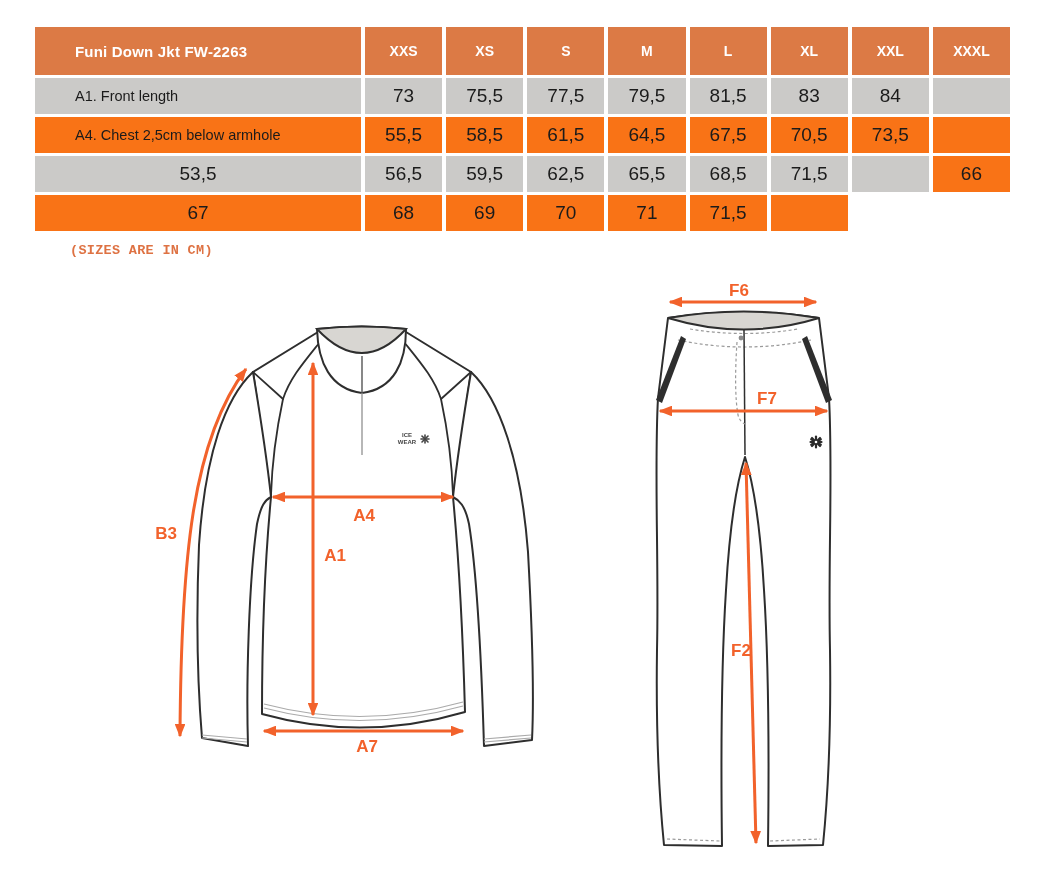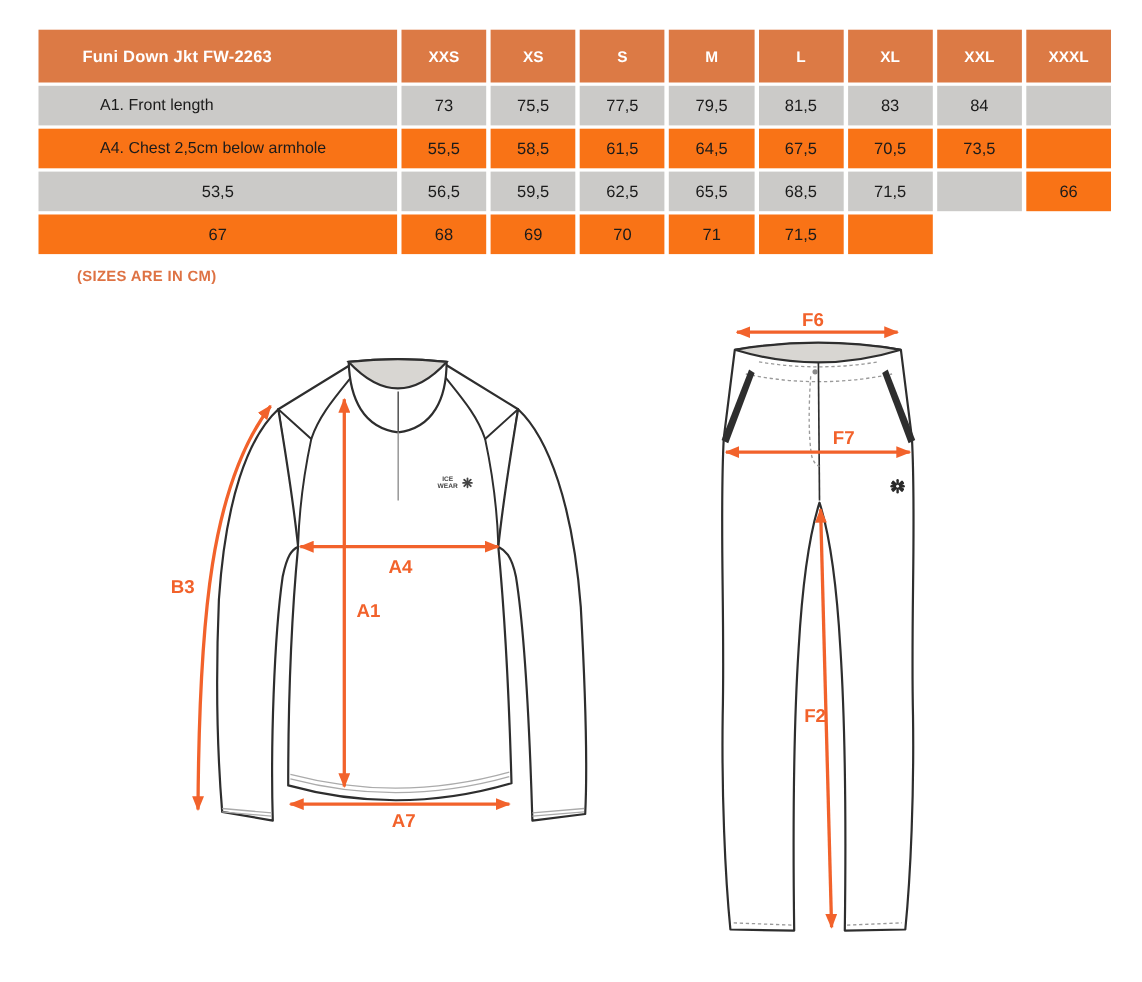--- a/index.html
+++ b/index.html
@@ -2,29 +2,29 @@
 <html><head>
 <meta charset="utf-8">
 <style>
   html,body{margin:0;padding:0;background:#ffffff;}
   .page{position:relative;width:1038px;height:893px;background:#fff;overflow:hidden;
         font-family:"Liberation Sans",sans-serif;}
   
   .size-table{position:absolute;left:35px;top:27px;width:975px;display:grid;
               grid-template-columns:326px repeat(8,1fr);column-gap:4px;row-gap:3px;}
   .cell{display:flex;align-items:center;justify-content:center;height:36px;
-        font-size:15px;color:#1b1b1b;}
+        font-size:19px;color:#1b1b1b;}
   .head{height:48px;background:#DC7A45;color:#ffffff;font-weight:bold;font-size:14px;}
   .title-cell{justify-content:flex-start;padding-left:40px;font-size:15px;letter-spacing:.2px;}
-  .label-cell{justify-content:flex-start;padding-left:56px;font-size:14.5px;}
+  .label-cell{justify-content:flex-start;padding-left:40px;font-size:14.5px;}
   .shade-a{background:#CBCAC8;}
   .shade-b{background:#f97316;}
   
   .note{position:absolute;left:70px;top:243px;color:#DE7243;font-weight:bold;
-        font-size:13.5px;letter-spacing:.3px;}
+        font-size:13.5px;letter-spacing:.3px;font-family:Liberation Mono, monospace;}
   
   .diagram{position:absolute;left:0;top:270px;width:1038px;height:623px;}
   .outline{fill:#ffffff;stroke:#2E2E2E;stroke-width:2;stroke-linejoin:round;stroke-linecap:round;}
   .seam{fill:none;stroke:#2E2E2E;stroke-width:1.8;stroke-linecap:round;}
   .stitch{fill:none;stroke:#ABABAB;stroke-width:1.2;}
   .dash{fill:none;stroke:#9A9A9A;stroke-width:1.2;stroke-dasharray:3 2.5;}
   .grayfill{fill:#D8D6D2;stroke:#2E2E2E;stroke-width:2;}
   .arrow{fill:none;stroke:#F2622B;stroke-width:3;}
   .mlabel{fill:#F2622B;font-weight:bold;font-size:17px;font-family:"Liberation Sans",sans-serif;text-anchor:middle;}
   .brand{fill:#444;font-weight:bold;font-family:"Liberation Sans",sans-serif;text-anchor:middle;}

